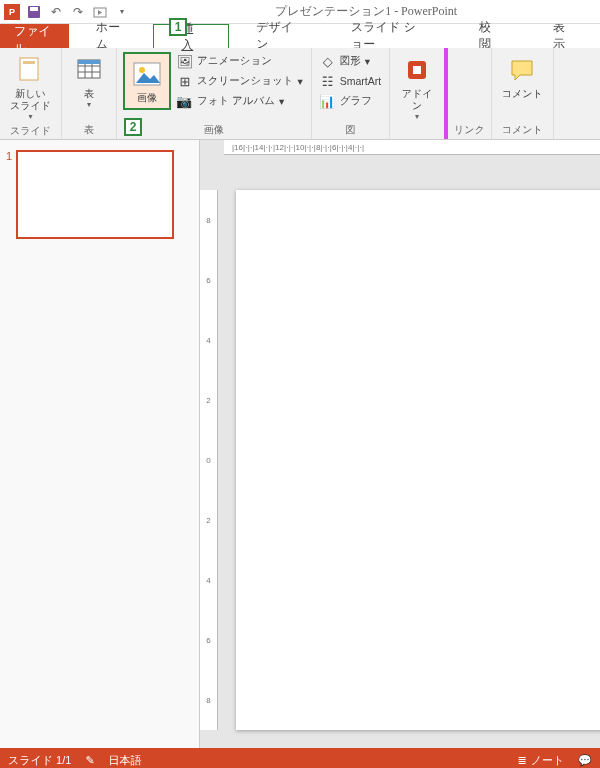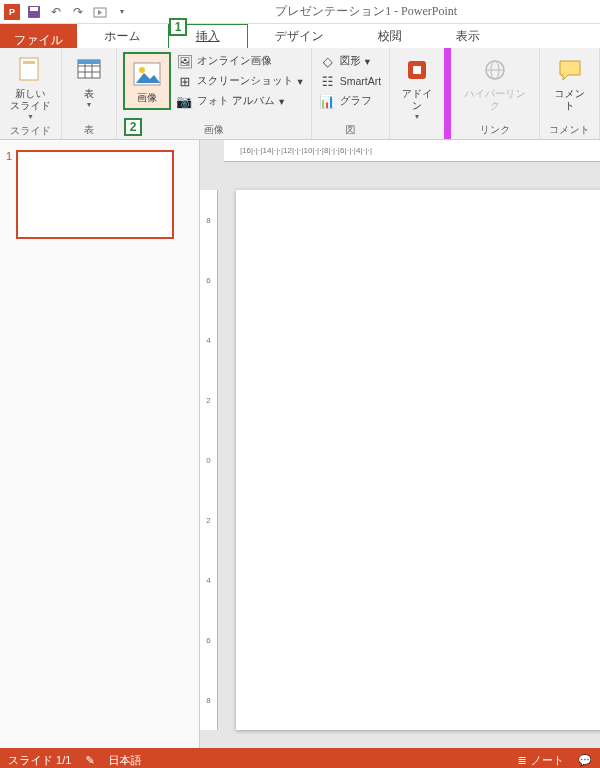--- a/index.html
+++ b/index.html
@@ -35,21 +35,21 @@
 .col { display:flex; flex-direction:column; gap:2px; }
 .hl-box { border:2px solid #2e8b3d; background:#fde8d8; }
 
 
 .work { display:flex; height:608px; background:#e6e6e6; }
 .thumbs { width:200px; background:#f9f9f9; border-right:1px solid #ccc; padding:10px 6px; }
 .thumb-wrap { display:flex; gap:4px; }
 .tnum { color:#d24726; font-size:11px; }
 .thumb { width:158px; height:89px; background:#fff; border:2px solid #d24726; }
 .canvas-area { flex:1; background:#e6e6e6; position:relative; overflow:hidden; }
-.ruler-h { position:absolute; top:0; left:24px; right:0; height:22px; background:#fff; border-bottom:1px solid #bbb; font-size:8px; color:#777; display:flex; align-items:center; padding-left:16px; letter-spacing:0; white-space:nowrap; overflow:hidden;}
+.ruler-h { position:absolute; top:0; left:24px; right:0; height:15px; background:#fff; border-bottom:1px solid #bbb; font-size:8px; color:#777; display:flex; align-items:center; padding-left:8px; letter-spacing:0; white-space:nowrap; overflow:hidden;}
 .ruler-v { position:absolute; top:50px; left:0; width:18px; height:540px; background:#fff; border-right:1px solid #bbb; font-size:8px; color:#777; display:flex; flex-direction:column; align-items:center; justify-content:space-around; }
 .ruler-v span { transform:rotate(0); }
 .canvas { position:absolute; top:50px; left:36px; width:480px; height:540px; background:#fff; box-shadow:0 1px 4px rgba(0,0,0,.3); }
 
 
 .status { height:24px; background:#d24726; color:#fff; display:flex; align-items:center; padding:0 8px; font-size:11px; gap:14px; }
 .status .sp { flex:1; }
 .status-item { display:flex; align-items:center; gap:4px; }
 
 
@@ -78,20 +78,21 @@
     <div class="qat-btn" style="font-size:8px">▾</div>
   </div>
   <div class="title">プレゼンテーション1 - PowerPoint</div>
 </div>
 
 <div class="tabs">
   <div class="tab file">ファイル</div>
   <div class="tab">ホーム</div>
   <div class="tab active">挿入</div>
   <div class="tab">デザイン</div>
+  <div class="tab">スライド ショー</div>
   <div class="tab">校閲</div>
   <div class="tab" style="overflow:hidden">表示</div>
   <div class="num" style="top:-6px; left:169px;">1</div>
 </div>
 
 <div class="ribbon">
   <div class="num" style="top:70px; left:124px;">2</div>
 
   <div class="group">
     <div class="group-body">
@@ -138,21 +139,21 @@
               <rect x="2" y="2" width="26" height="22" fill="#fff" stroke="#999"></rect>
               <circle cx="10" cy="9" r="3" fill="#f4c430"></circle>
               <path d="M4 22 L12 12 L18 18 L22 14 L28 22 Z" fill="#3c88c8"></path>
             </svg>
           </span>
         <span class="lb">画像</span>
       </div>
       <div class="col">
         <div class="hbtn">
             <span class="ic">🖼</span>
-            <span>オンライン画像</span>
+            <span>アニメーション</span>
           </div>
         <div class="hbtn">
             <span class="ic">⊞</span>
             <span>スクリーンショット</span>
             <span class="dd">▾</span>
           </div>
         <div class="hbtn">
             <span class="ic">📷</span>
             <span>フォト アルバム</span>
             <span class="dd">▾</span>
@@ -176,49 +177,39 @@
           </div>
         <div class="hbtn">
             <span class="ic">📊</span>
             <span>グラフ</span>
           </div>
       </div>
     </div>
     <div class="group-label">図</div>
   </div>
 
-  <div class="group" style="border-right:7px solid #d946ef">
+  <div class="group" style="border-right:4px solid #d946ef">
     <div class="group-body">
       <div class="vbtn">
         <span class="ic">
             <svg width="26" height="26">
               <rect x="4" y="4" width="18" height="18" rx="3" fill="#d24726"></rect>
               <rect x="9" y="9" width="8" height="8" fill="#fff"></rect>
             </svg>
           </span>
         <span class="lb" style="white-space:pre">アドイ
 ン</span>
         <span class="dd">▾</span>
       </div>
     </div>
     <div class="group-label"></div>
   </div>
 
   <div class="group">
     <div class="group-body">
-      <div class="vbtn" style="color:#bbb">
-        <span class="ic">
-            <svg width="26" height="26">
-              <circle cx="13" cy="13" r="9" fill="none" stroke="#bbb" stroke-width="1.5"></circle>
-              <ellipse cx="13" cy="13" rx="4" ry="9" fill="none" stroke="#bbb"></ellipse>
-              <line x1="4" y1="13" x2="22" y2="13" stroke="#bbb"></line>
-            </svg>
-          </span>
-        <span class="lb" style="color:#bbb">ハイパーリンク</span>
-      </div>
     </div>
     <div class="group-label">リンク</div>
   </div>
 
   <div class="group">
     <div class="group-body">
       <div class="vbtn">
         <span class="ic">
             <svg width="26" height="26">
               <path d="M3 4 h20 v14 h-12 l-5 5 v-5 h-3 z" fill="#ffe082" stroke="#c9a030"></path>

